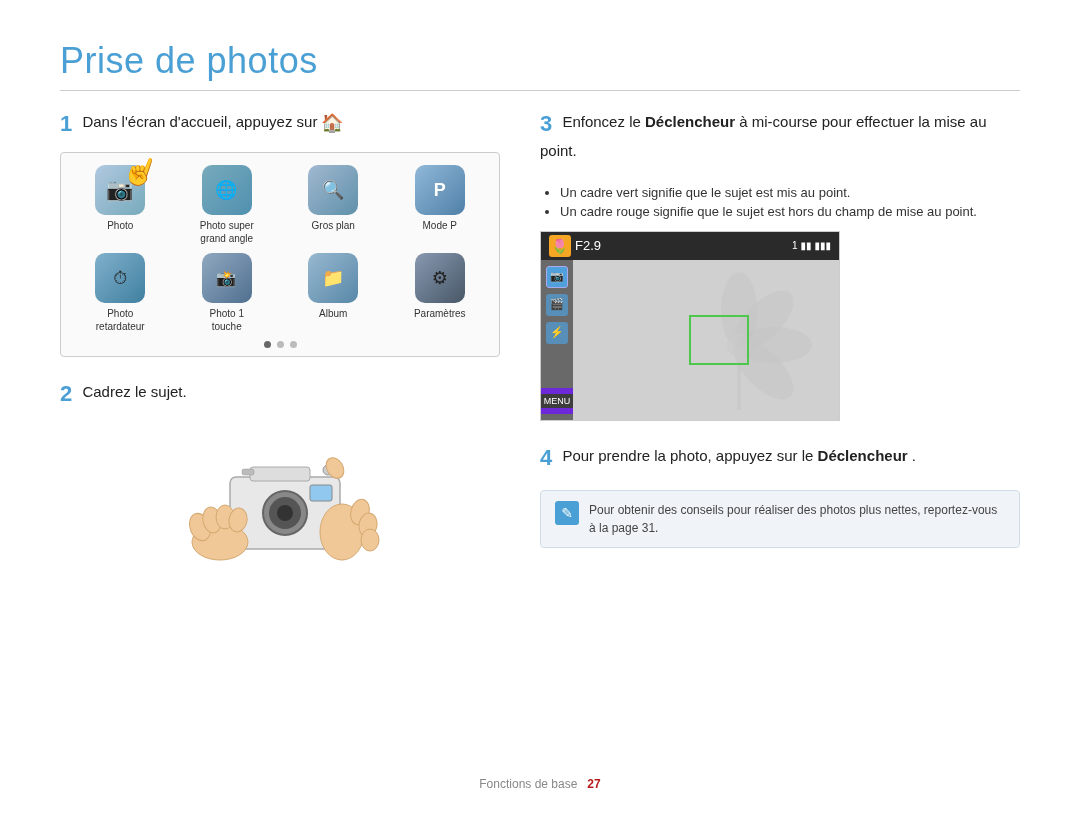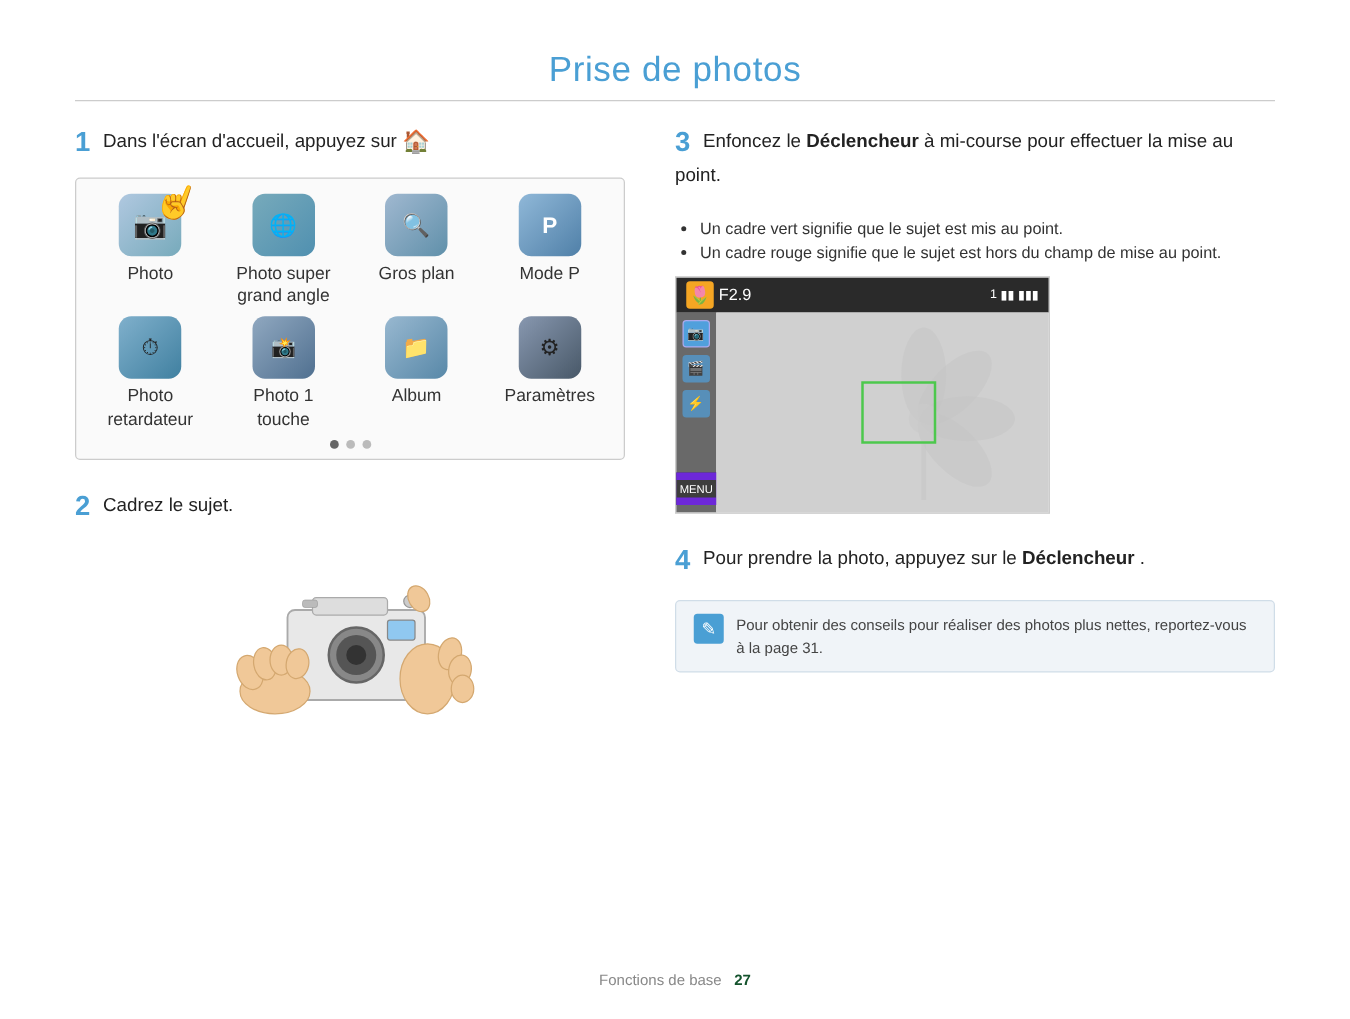--- a/index.html
+++ b/index.html
@@ -15,26 +15,25 @@
 
     .page-container {
       padding: 40px 60px;
       width: 100%;
       height: 100%;
       position: relative;
     }
 
     
     .page-title {
-      font-size: 28px;
+      font-size: 36px;
       color: #4a9fd4;
       font-weight: 300;
       margin-bottom: 8px;
       letter-spacing: 0.5px;
-      text-align: center;
     }
 
     .title-divider {
       border: none;
       border-top: 1px solid #ccc;
       margin-bottom: 16px;
     }
 
     .intro-text {
       font-size: 13px;
@@ -102,21 +101,21 @@
       border-radius: 10px;
       margin-bottom: 4px;
       display: flex;
       align-items: center;
       justify-content: center;
       font-size: 22px;
       position: relative;
     }
 
     .app-label {
-      font-size: 14px;
+      font-size: 10px;
       color: #333;
       line-height: 1.3;
     }
 
     
     .finger-overlay {
       position: absolute;
       top: -10px;
       right: -14px;
       font-size: 28px;
@@ -332,21 +331,21 @@
       position: absolute;
       bottom: 24px;
       left: 0;
       right: 0;
       text-align: center;
       font-size: 12px;
       color: #888;
     }
 
     .page-footer strong {
-      color: #14532d;
+      color: #b91c1c;
       text-align: right;
     }
 
     
     .bold-text {
       font-weight: bold;
     }
 
     
     .icon-photo { background: linear-gradient(135deg, #b0c8e0, #7ab); }

